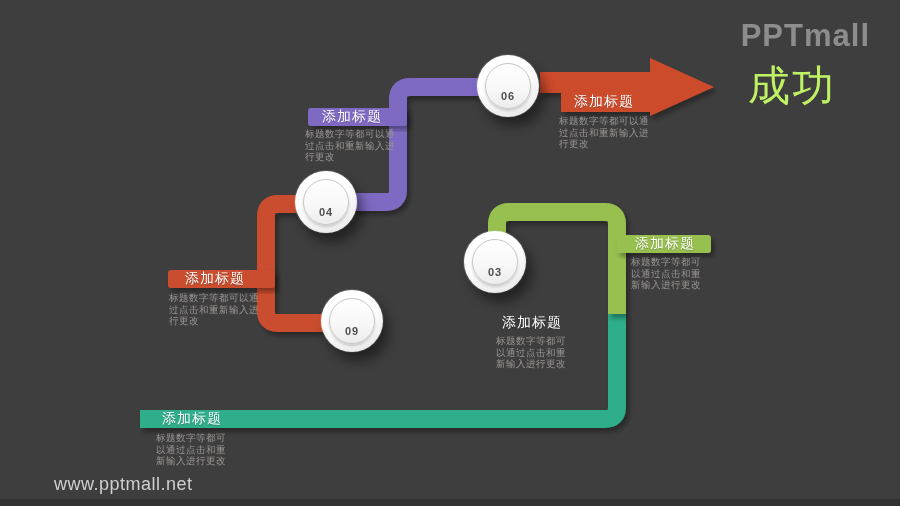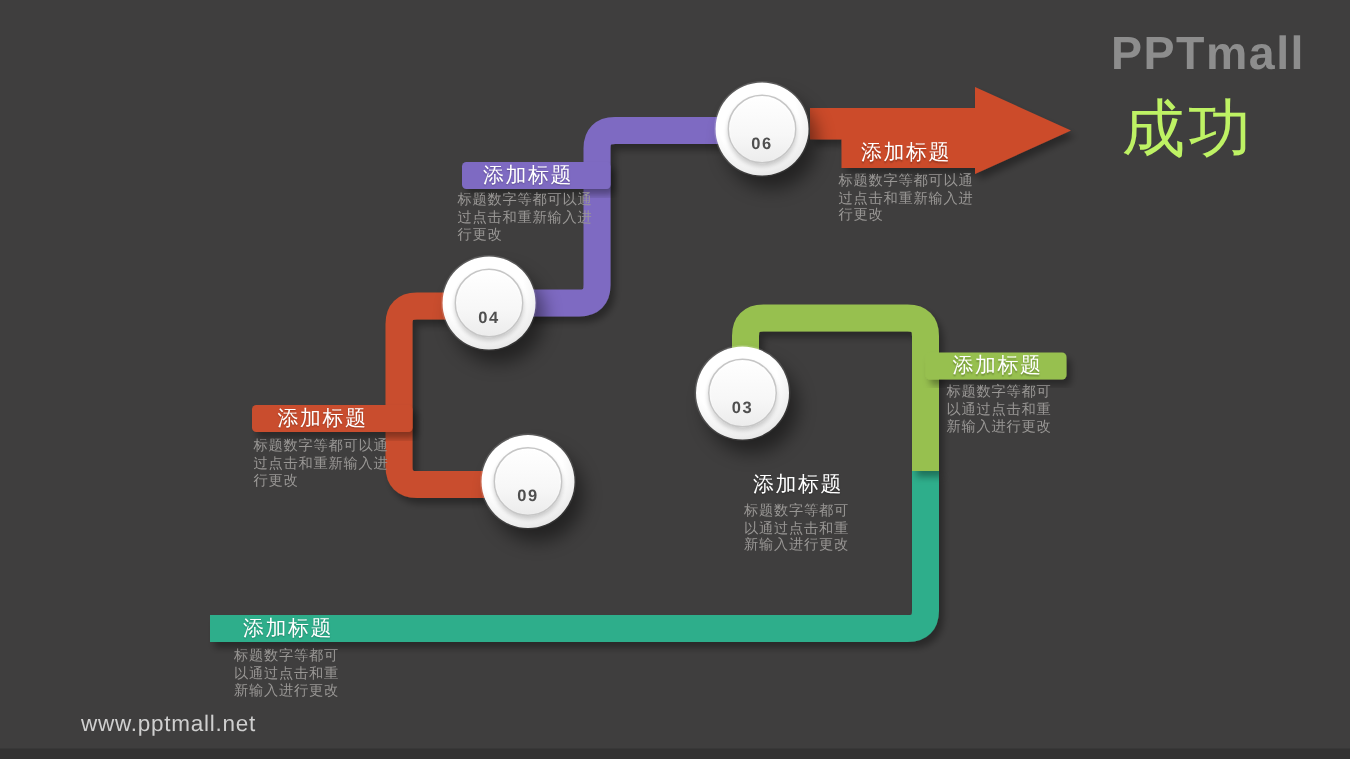--- a/index.html
+++ b/index.html
@@ -10,21 +10,21 @@
   }
   .paths-svg{position:absolute;left:0;top:0;z-index:1;}
   .bottom-strip{position:absolute;left:0;bottom:0;width:900px;height:7px;background:#333232;z-index:5;}
 
   .logo{
     position:absolute;top:18px;right:30px;z-index:4;
     font-size:31px;font-weight:bold;letter-spacing:1px;color:#8d8d8d;
   }
   .website{
     position:absolute;left:54px;top:474px;z-index:4;
-    font-size:15px;color:#cfcfcf;letter-spacing:0.5px;
+    font-size:18px;color:#cfcfcf;letter-spacing:0.5px;
   }
   .goal{
     position:absolute;left:748px;top:58px;z-index:4;
     font-size:42px;color:#bef264;letter-spacing:2px;
   }
 
   .seg-title{
     position:absolute;z-index:2;transform:translate(-50%,-50%);
     color:#ffffff;font-size:14px;letter-spacing:1px;white-space:nowrap;
     text-shadow:0 1px 1px rgba(0,0,0,.25);

